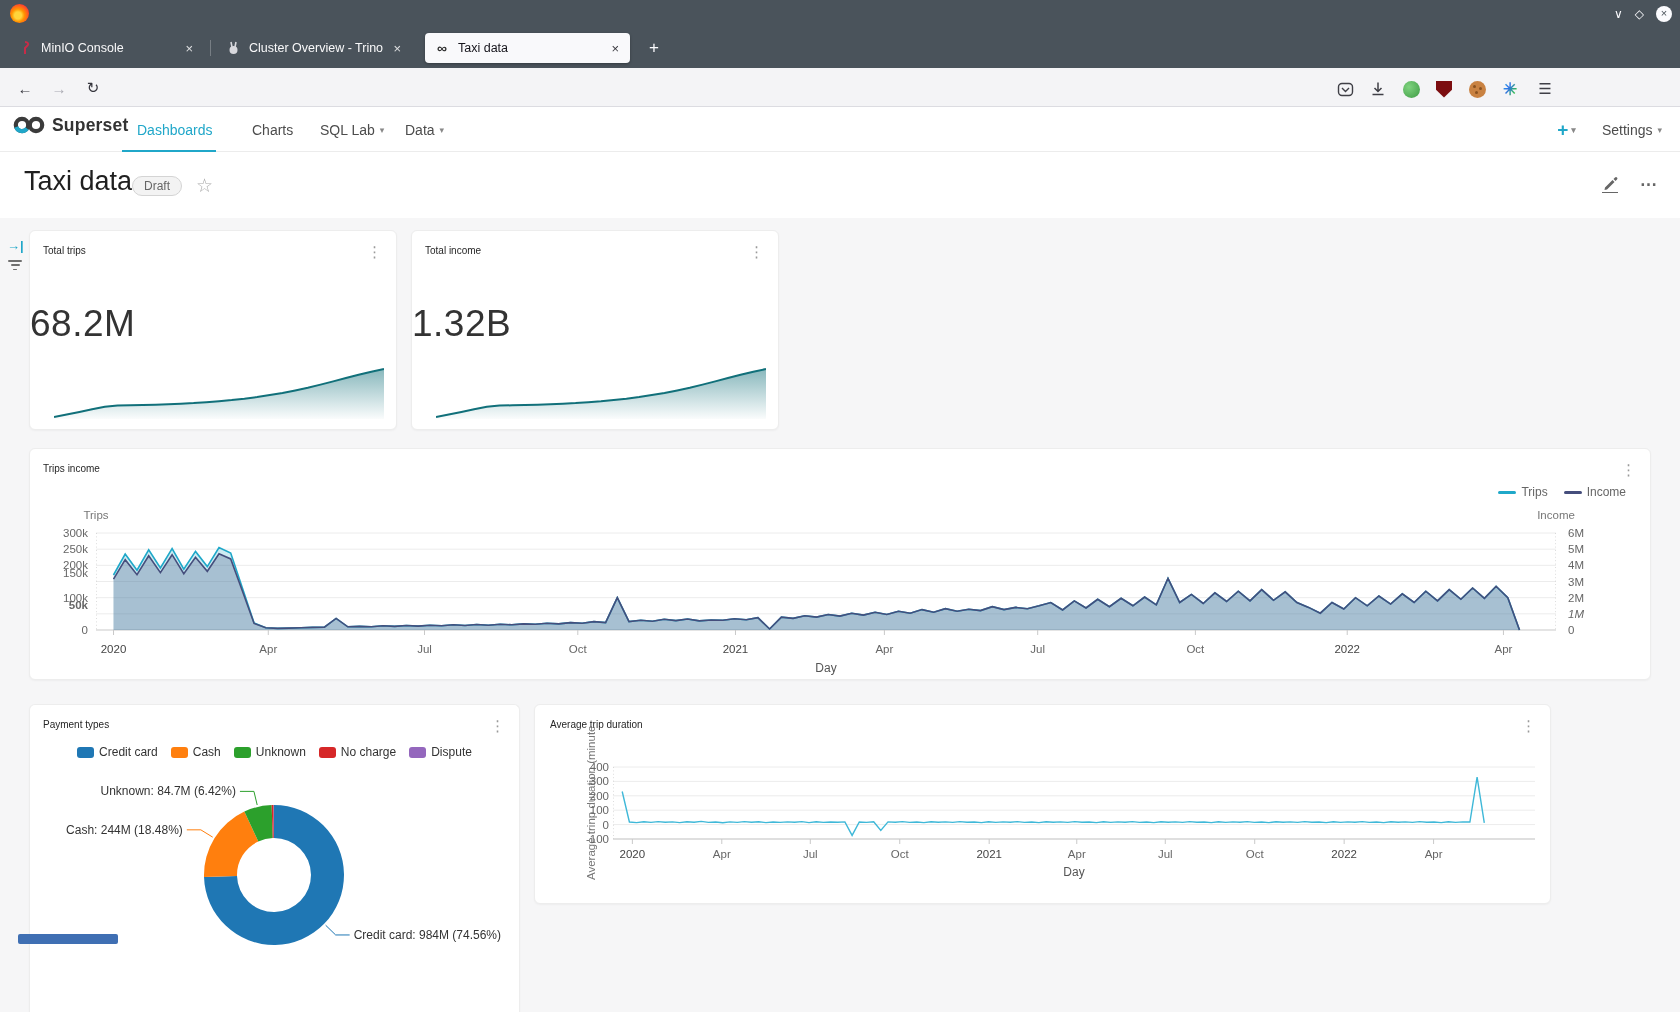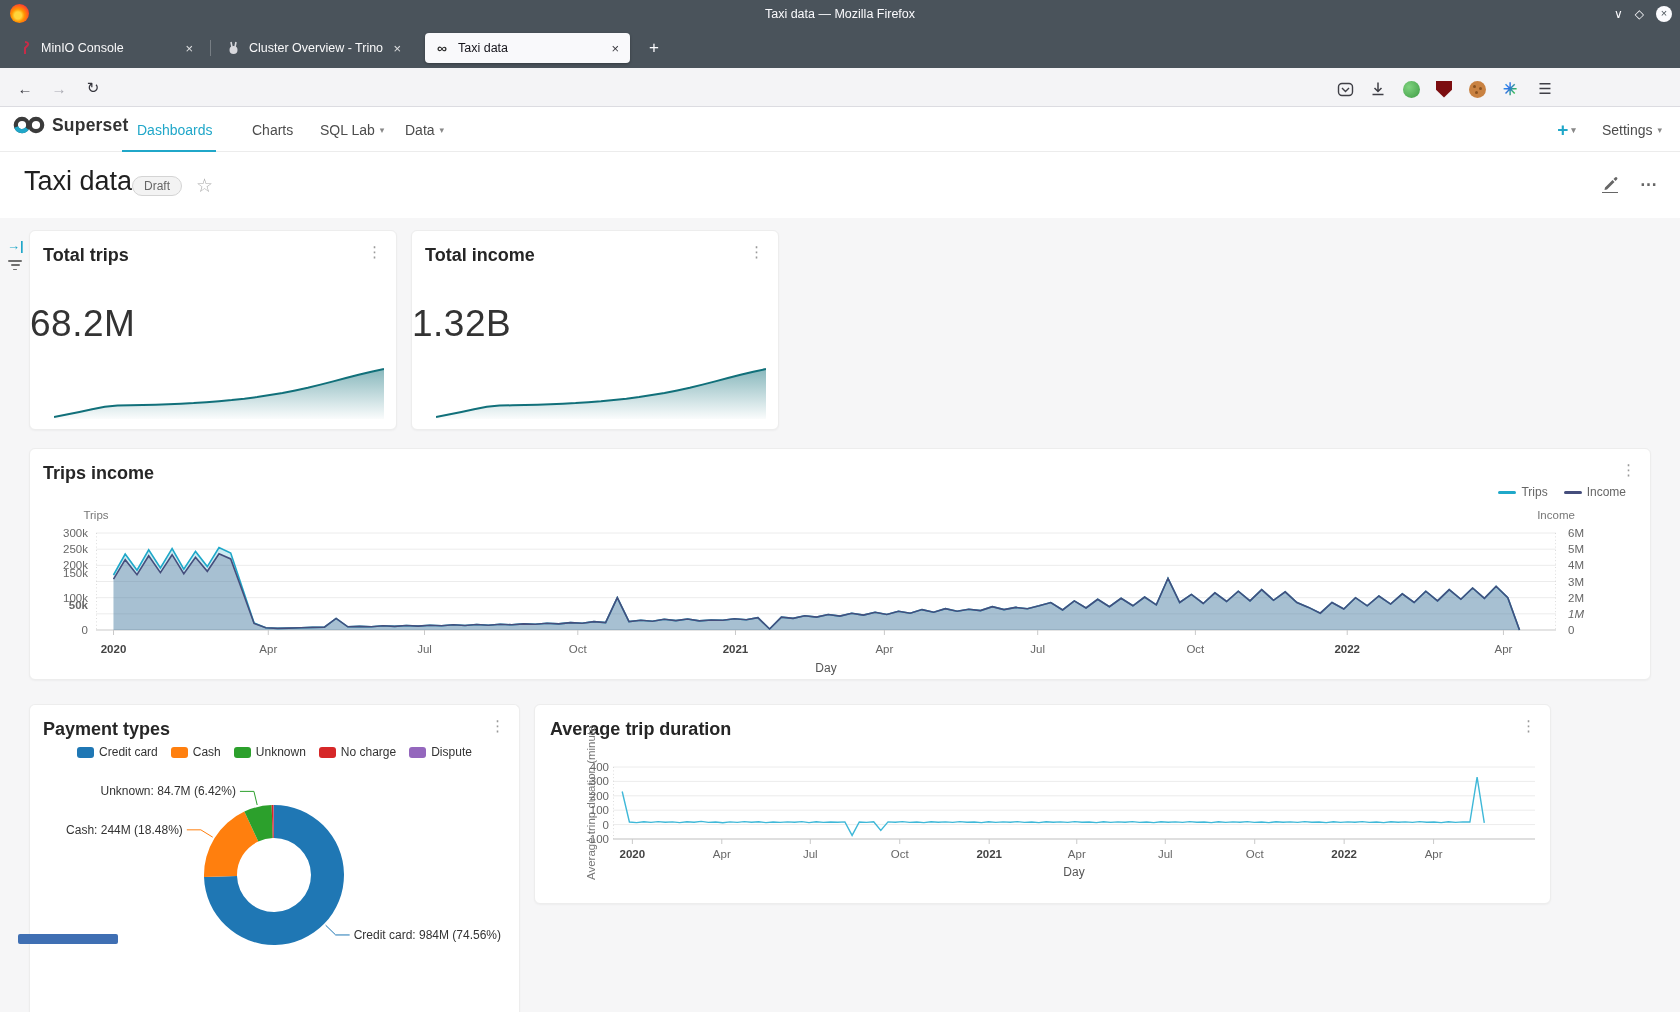--- a/index.html
+++ b/index.html
@@ -66,51 +66,50 @@
 .dots-h{font-size:17px;color:#666;letter-spacing:1px;font-weight:bold}
 
 
 .dash-body{position:absolute;left:0;top:218px;width:100%;height:794px;background:#f6f6f7}
 .rail-ic{position:absolute;font-size:13px}
 .rail-expand{left:7px;top:20px;color:#20a7c9;font-weight:bold}
 .rail-filter{left:7px;top:42px;display:flex;flex-direction:column;gap:2.5px;align-items:center;width:16px}
 .rail-filter i{display:block;height:1.8px;background:#6f6f6f;border-radius:1px}
 
 .card{position:absolute;background:#fff;border:1px solid #ededed;border-radius:6px;box-shadow:0 1px 2px rgba(0,0,0,.04)}
-.card-title{position:absolute;left:13px;top:14px;font-size:18px;font-weight:bold;color:#262626}
+.card-title{position:absolute;left:13px;top:14px;font-size:10px;font-weight:normal;color:#262626}
 .kebab{position:absolute;right:14px;top:12px;font-size:15px;color:#9a9a9a}
 
 .big-number{position:absolute;left:0;top:72px;font-size:37px;color:#333;letter-spacing:.5px}
 .spark{position:absolute;left:24px;bottom:8px;height:58px}
 
 .axis-lbl{position:absolute;font-size:11.5px;color:#777}
 .tick-col span{position:absolute;font-size:11.5px;color:#666;white-space:nowrap}
 .tick-col.right-al span{right:0}
 .xtick-row span{position:absolute;font-size:11.5px;color:#666;transform:translateX(-50%);white-space:nowrap}
-.xtick-row span.yr{color:#444;font-weight:bold}
+.xtick-row span.yr{color:#444;font-weight:normal}
 .xaxis-name{position:absolute;font-size:12px;color:#555;text-align:center}
 .legend-line{position:absolute;display:flex;gap:16px;align-items:center}
 .legend-line .li{display:flex;align-items:center;gap:5px;font-size:12px;color:#666}
 .legend-line .sw{width:18px;height:3px;border-radius:2px}
 .legend-pie{position:absolute;left:0;width:100%;display:flex;justify-content:center;gap:13px}
 .legend-pie .li{display:flex;align-items:center;gap:5px;font-size:12px;color:#333}
 .legend-pie .sw{width:17px;height:11px;border-radius:3px}
 .ylab-rot{position:absolute;font-size:11.5px;color:#777;transform:rotate(-90deg);transform-origin:left top;white-space:nowrap}
 
 .status-strip{position:absolute;left:18px;top:934px;width:100px;height:10px;background:#3f6fb3;border-radius:2px}
 svg{display:block}
 </style>
 </head>
 <body>
 
 <div class="screen">
 
   <div class="titlebar">
     <div class="fx-logo"></div>
-    <div class="win-title">Taxi data — Mozilla Firefox</div>
     <div class="win-controls">
       <span class="wc">∨</span>
       <span class="wc">◇</span>
       <span class="wc close">×</span>
     </div>
   </div>
 
   <div class="tabbar">
     <div class="tab" style="left:8px;width:196px">
       <span class="favicon">

